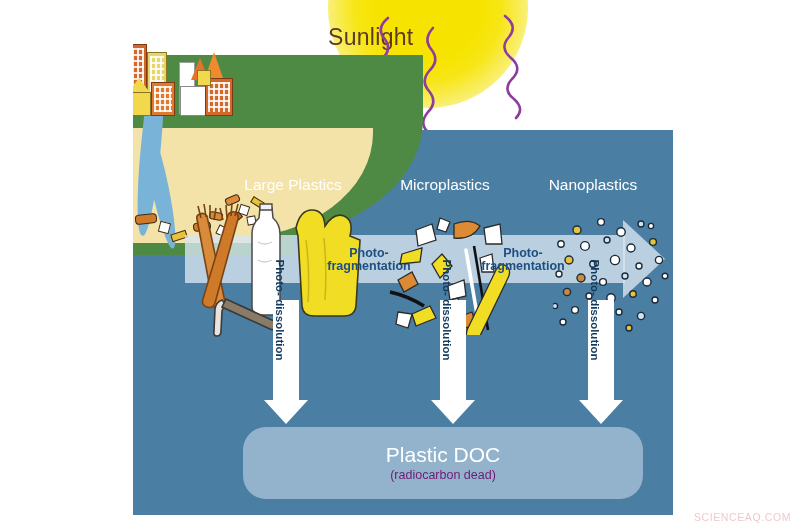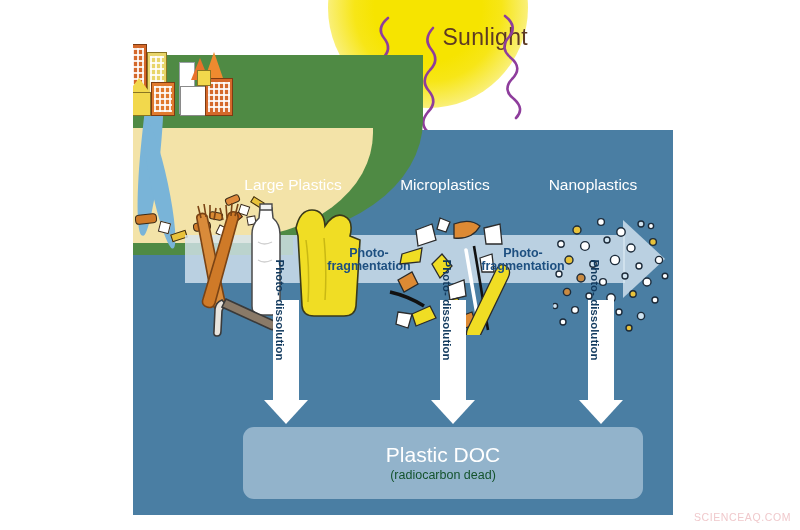--- a/index.html
+++ b/index.html
@@ -45,21 +45,21 @@
     background: radial-gradient(circle at 50% 50%,
                 #f6e400 0%, #f6e400 38%,
                 #f7e617 52%, #f9ee6a 68%,
                 #fdf8bb 82%, rgba(255,255,255,0) 97%);
   }
   .sun-label {
     position: absolute;
     left: 195px;
     top: 24px;
     width: 200px;
-    text-align: right;
+    text-align: left;
     font-size: 23px;
     color: #5d3a24;
     letter-spacing: .3px;
     font-family: "Liberation Sans", sans-serif;
   }
 
   
   .water {
     position: absolute;
     left: 0;
@@ -212,34 +212,34 @@
   }
 
   
   .doc-box {
     position: absolute;
     left: 110px;
     top: 427px;
     width: 400px;
     height: 72px;
     background: rgba(206,223,236,.55);
-    border-radius: 11px;
+    border-radius: 23px;
     display: flex;
     flex-direction: column;
     align-items: center;
     justify-content: center;
   }
   .doc-title {
     font-size: 21px;
     color: #ffffff;
     line-height: 24px;
   }
   .doc-sub {
     font-size: 12.5px;
-    color: #14532d;
+    color: #701a75;
     line-height: 16px;
   }
 
   
   .watermark {
     position: absolute;
     right: 9px;
     bottom: 7px;
     font-size: 10.5px;
     letter-spacing: .6px;

